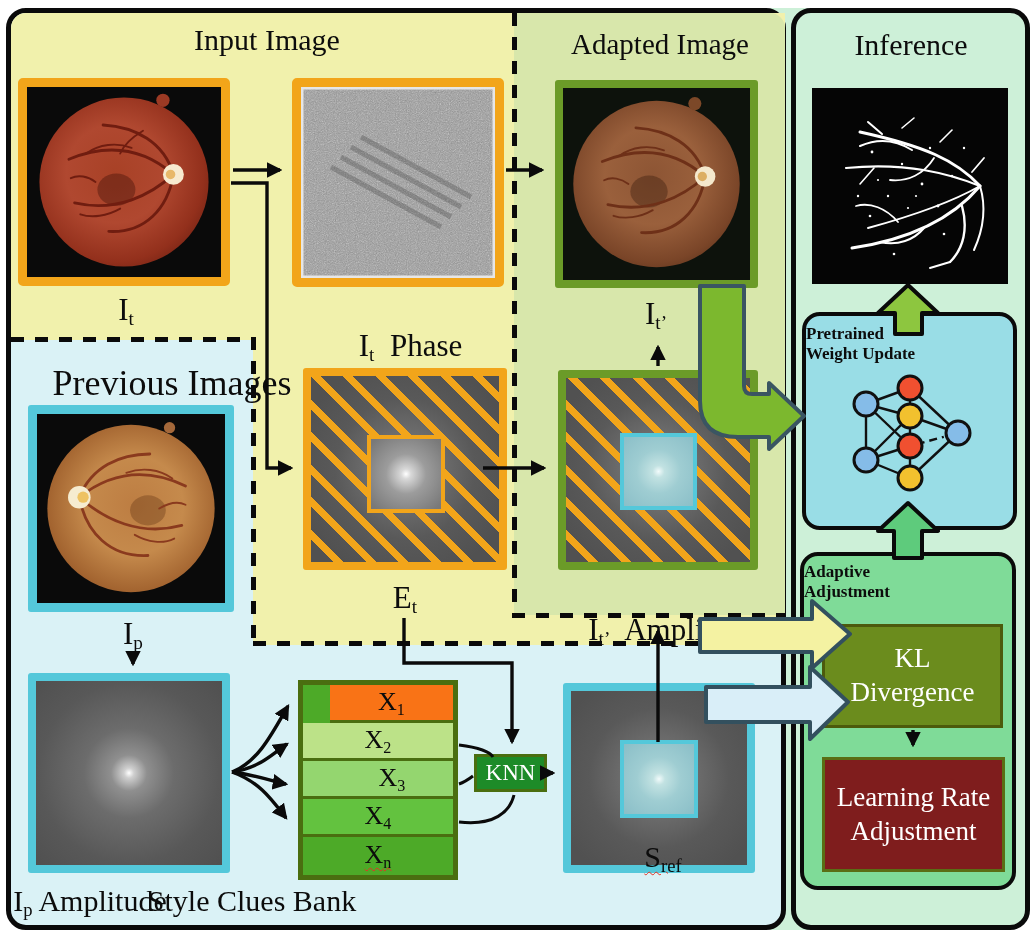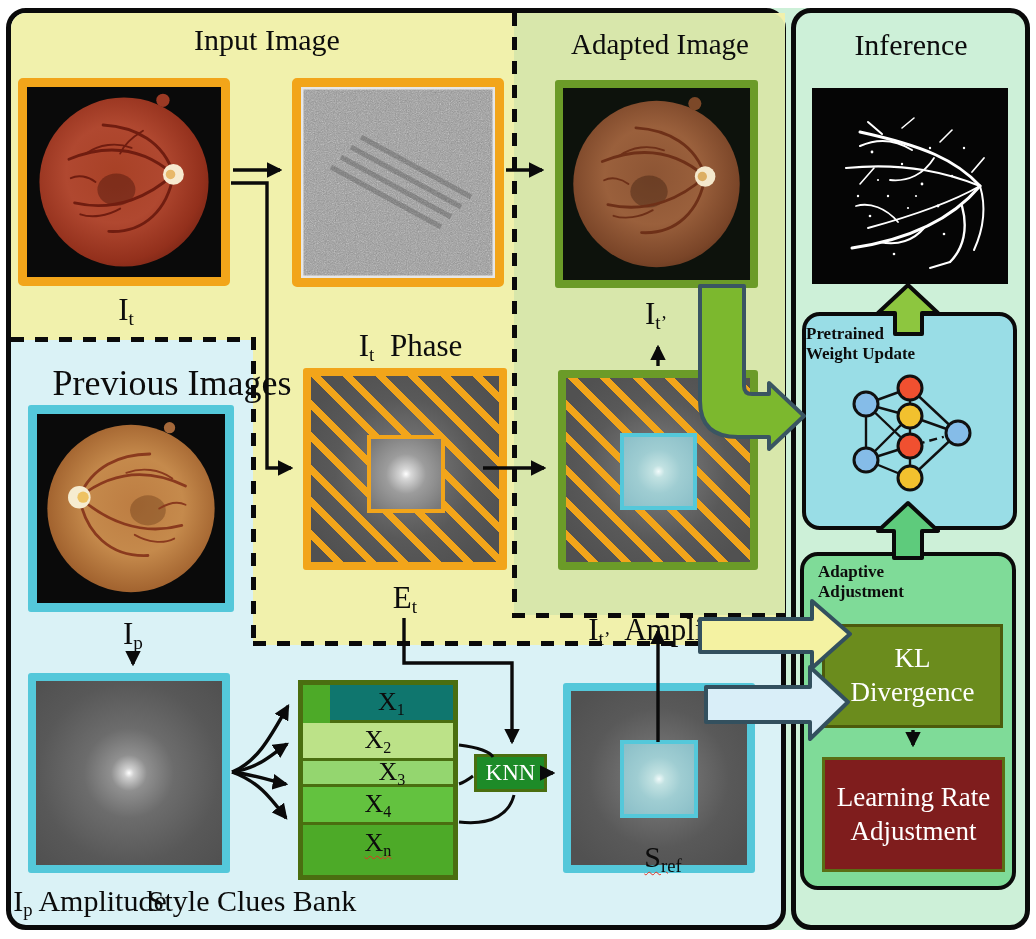--- a/index.html
+++ b/index.html
@@ -185,27 +185,27 @@
   <div class="imgframe" style="left:28px;top:673px;width:202px;height:200px;border:8px solid #54c8da;border-radius:3px;">
     <div class="spectrum" style="background:radial-gradient(circle at 50% 50%,#ffffff 0px,#cfcfcf 5px,#8f8f8f 18px,#6c6c6c 45px,#585858 90px,#505050 130px);"></div>
   </div>
 
   <div class="imgframe" style="left:563px;top:683px;width:192px;height:190px;border:8px solid #54c8da;border-radius:3px;">
     <div class="spectrum"></div>
     <div class="centersq sq-cyan" style="left:49px;top:49px;width:78px;height:78px;"></div>
   </div>
 
   <div class="abs" style="left:298px;top:680px;width:160px;height:200px;border:5px solid #4a6e10;box-sizing:border-box;background:#4daa28;">
-    <div class="bank-row" style="background:#0f766e;height:38px;margin-left:27px;">
+    <div class="bank-row" style="background:#f97316;height:38px;margin-left:27px;">
       <span><span>X</span><sub>1</sub></span>
     </div>
     <div class="bank-row" style="background:#bce288;height:38px;">
       <span><span>X</span><sub>2</sub></span>
     </div>
-    <div class="bank-row" style="background:#94d66f;height:26px;padding-left:28px;">
+    <div class="bank-row" style="background:#94d66f;height:38px;padding-left:28px;">
       <span><span>X</span><sub>3</sub></span>
     </div>
     <div class="bank-row" style="background:#63c23f;height:38px;">
       <span><span>X</span><sub>4</sub></span>
     </div>
     <div class="bank-row" style="background:#4daa28;height:38px;">
       <span class="misspell"><span>X</span><sub>n</sub></span>
     </div>
   </div>
 
@@ -281,21 +281,21 @@
         <circle cx="80" cy="50" r="12" fill="#f2c12e"></circle>
         <circle cx="128" cy="67" r="12" fill="#85bce8"></circle>
         <circle cx="80" cy="80" r="12" fill="#f05030"></circle>
         <circle cx="36" cy="94" r="12" fill="#85bce8"></circle>
         <circle cx="80" cy="112" r="12" fill="#f2c12e"></circle>
       </g>
     </svg>
   </div>
 
   <div class="abs" style="left:800px;top:552px;width:216px;height:338px;background:#7fdb98;border:4px solid #0a0a0a;border-radius:18px;box-sizing:border-box;">
-    <div class="boxtitle" style="margin-top:6px;padding-left:14px;">
+    <div class="boxtitle" style="margin-top:6px;">
       <div>Adaptive</div>
       <div>Adjustment</div>
     </div>
   </div>
 
   <div class="greenbox" style="left:822px;top:624px;width:181px;height:104px;background:#6b8c1d;border:3px solid #4c5a0c;">
     <div>KL</div>
     <div>Divergence</div>
   </div>
 

